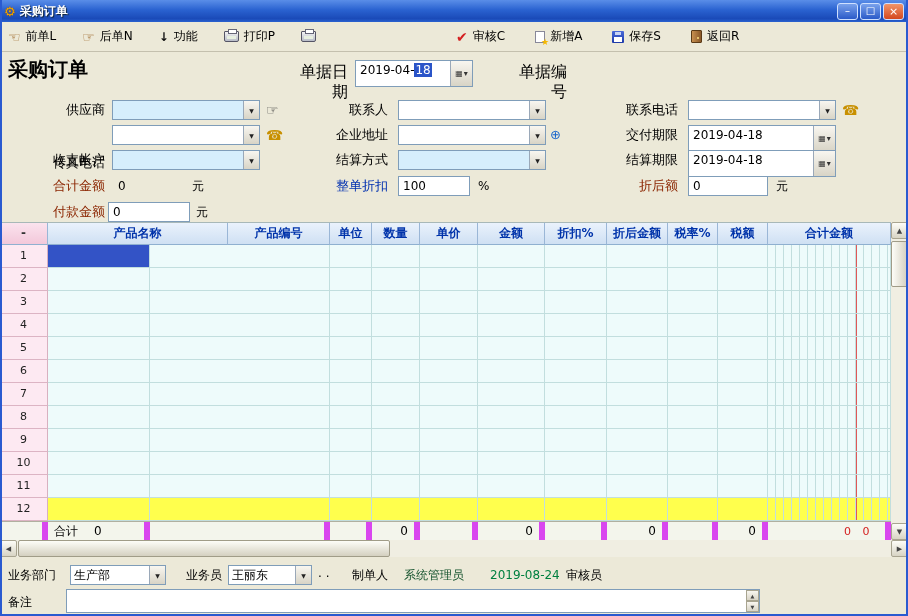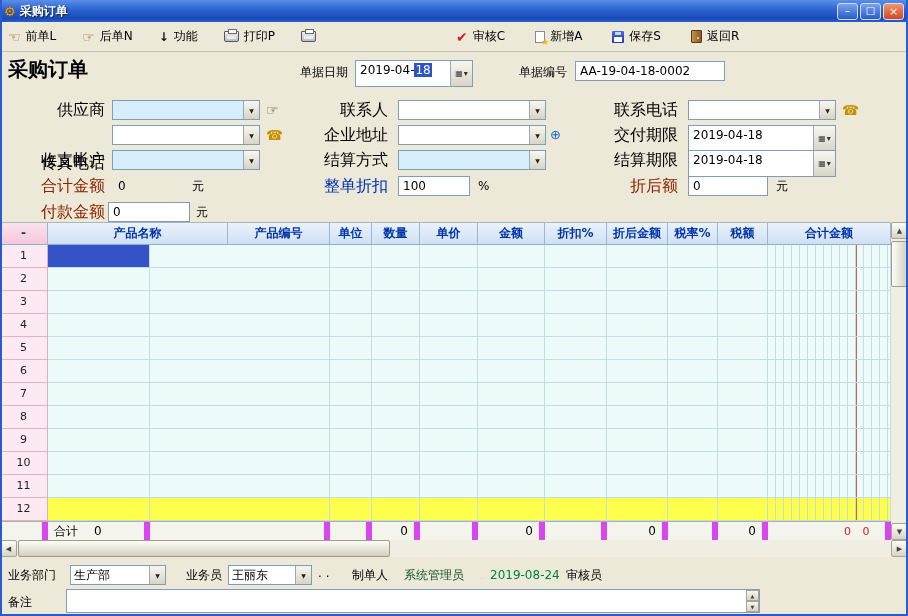--- a/index.html
+++ b/index.html
@@ -40,33 +40,33 @@
   .ic-disk{display:inline-block;width:12px;height:12px;background:linear-gradient(#4a6ad8,#1e3aa8);position:relative;border-radius:1px;}
   .ic-disk::before{content:"";position:absolute;left:2px;bottom:1px;width:8px;height:5px;background:#fff;}
   .ic-disk::after{content:"";position:absolute;left:3px;top:1px;width:6px;height:3px;background:#c8d4f4;}
   .ic-door{display:inline-block;width:11px;height:13px;background:linear-gradient(90deg,#c89050,#8a5828);
     border:1px solid #5a3a16;position:relative;border-radius:1px;}
   .ic-door::after{content:"";position:absolute;right:2px;top:6px;width:2px;height:2px;border-radius:50%;background:#ffe080;}
 
   
   .docheader{position:absolute;left:0;top:52px;width:908px;height:40px;}
   .page-title{position:absolute;left:8px;top:4px;font-size:20px;font-weight:bold;}
-  .dlabel{position:absolute;font-size:12px;line-height:20px;}
+  .dlabel{position:absolute;font-size:16px;line-height:20px;}
   .datefield{position:absolute;display:flex;height:27px;border:1px solid #7f9db9;background:#fff;}
   .datefield .date-text{flex:1;font-size:12px;line-height:19px;padding-left:4px;white-space:nowrap;overflow:hidden;}
   .date-btn{width:22px;background:linear-gradient(#f8f6f0,#d8d4c6);border-left:1px solid #9aa8b8;
     display:flex;align-items:center;justify-content:center;gap:1px;font-size:8px;color:#333;}
   .date-btn .da{font-size:8px;}
   .selhl{background:#2a54c8;color:#fff;padding:0 1px;}
   .inputbox{position:absolute;height:20px;border:1px solid #7f9db9;background:#fff;font-size:12px;
     line-height:18px;padding-left:4px;overflow:hidden;white-space:nowrap;}
 
   
   .form{position:absolute;left:0;top:92px;width:908px;height:130px;}
-  .flabel{position:absolute;text-align:right;font-size:16px;line-height:20px;}
+  .flabel{position:absolute;text-align:right;font-size:13px;line-height:20px;}
   .maroon{color:#8b2500;}
   .navy{color:#0030b0;}
   .combo{position:absolute;display:flex;width:148px;height:20px;border:1px solid #7f9db9;background:#fff;}
   .combo.blue{background:#d6eefc;}
   .combo-text{flex:1;font-size:12px;line-height:18px;padding-left:3px;overflow:hidden;white-space:nowrap;}
   .combo-btn{width:16px;background:linear-gradient(#f8f6f0,#d8d4c6);border-left:1px solid #9aa8b8;
     display:flex;align-items:center;justify-content:center;font-size:6px;color:#222;}
   .fico{position:absolute;font-size:14px;line-height:20px;}
   .fico.phone{color:#c89000;}
   .fico.globe{color:#1a66cc;font-size:13px;}
@@ -182,21 +182,20 @@
     <span class="page-title">采购订单</span>
     <span class="dlabel" style="left:288px;top:10px;width:60px;text-align:right;">单据日期</span>
     <div class="datefield" style="left:355px;top:8px;width:118px;">
       <span class="date-text"><span>2019-04-</span><span class="selhl">18</span></span>
       <span class="date-btn">
           <span>▦</span>
           <span class="da">▾</span>
         </span>
     </div>
     <span class="dlabel" style="left:505px;top:10px;width:62px;text-align:right;">单据编号</span>
-    <div class="inputbox" style="left:575px;top:9px;width:150px;">AA-19-04-18-0002</div>
   </div>
 
   <div class="form">
 
     <span class="flabel" style="left:8px;top:8px;width:97px;">供应商</span>
     <div class="combo blue" style="left:112px;top:8px;">
       <span class="combo-text"></span>
       <span class="combo-btn">▼</span>
     </div>
     <span class="fico hand" style="left:266px;top:8px;">☞</span>

